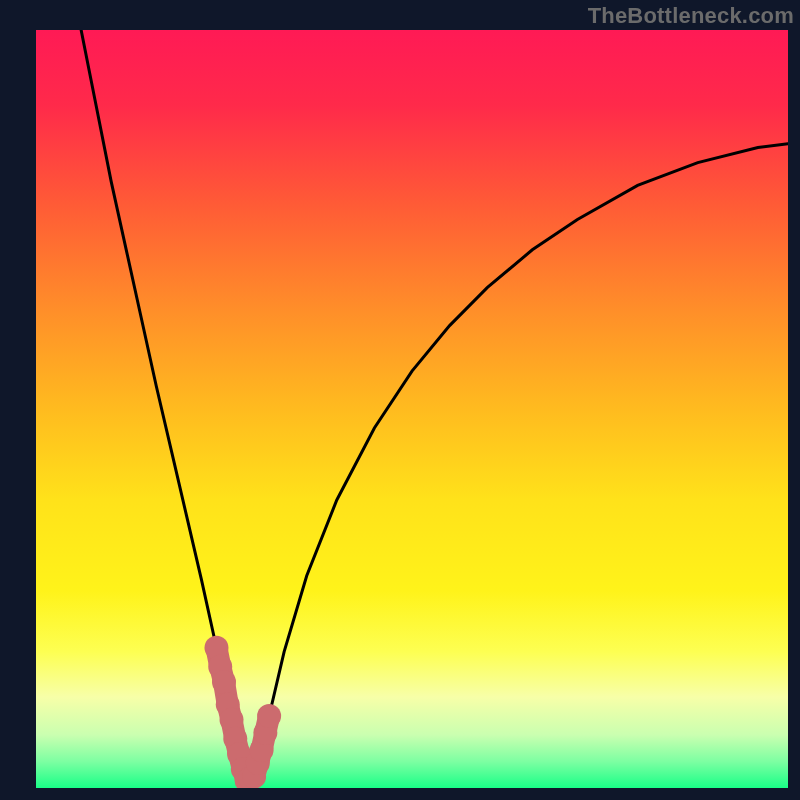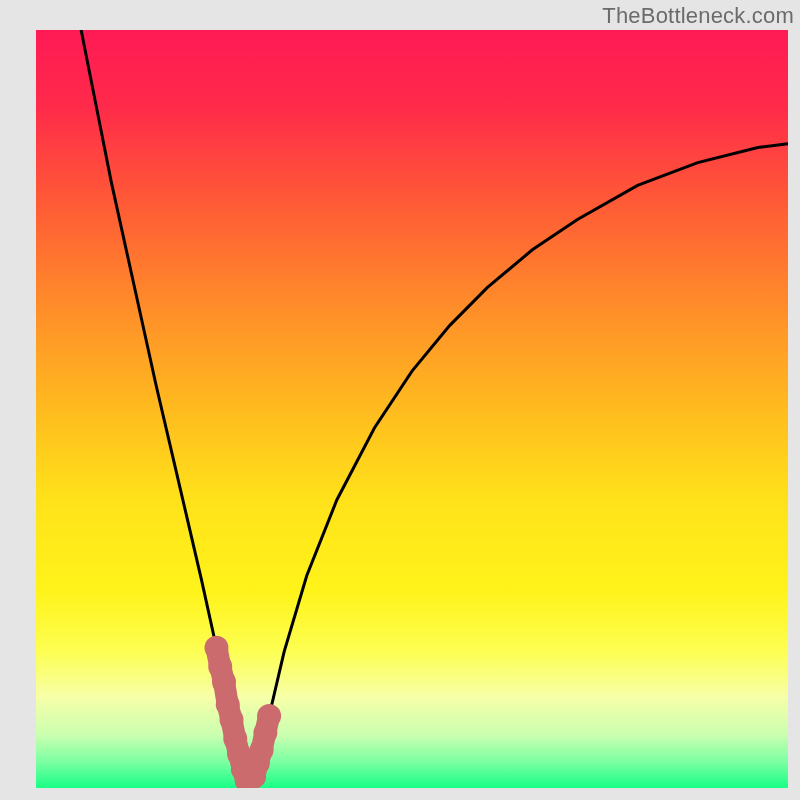--- a/index.html
+++ b/index.html
@@ -8,21 +8,22 @@
     width: 800px;
     height: 800px;
     background: #000;
     overflow: hidden;
     font-family: Arial, Helvetica, sans-serif;
   }
   .frame {
     position: absolute;
     width: 800px;
     height: 800px;
-    background: #e5e5e5;
+    background: #0f172a;
+    font-weight: bold;
   }
   .watermark {
     position: absolute;
     top: 3px;
     right: 6px;
     z-index: 50;
     color: #6b6b6b;
     font-size: 22px;
     font-family: Arial, Helvetica, sans-serif;
     letter-spacing: 0.2px;

